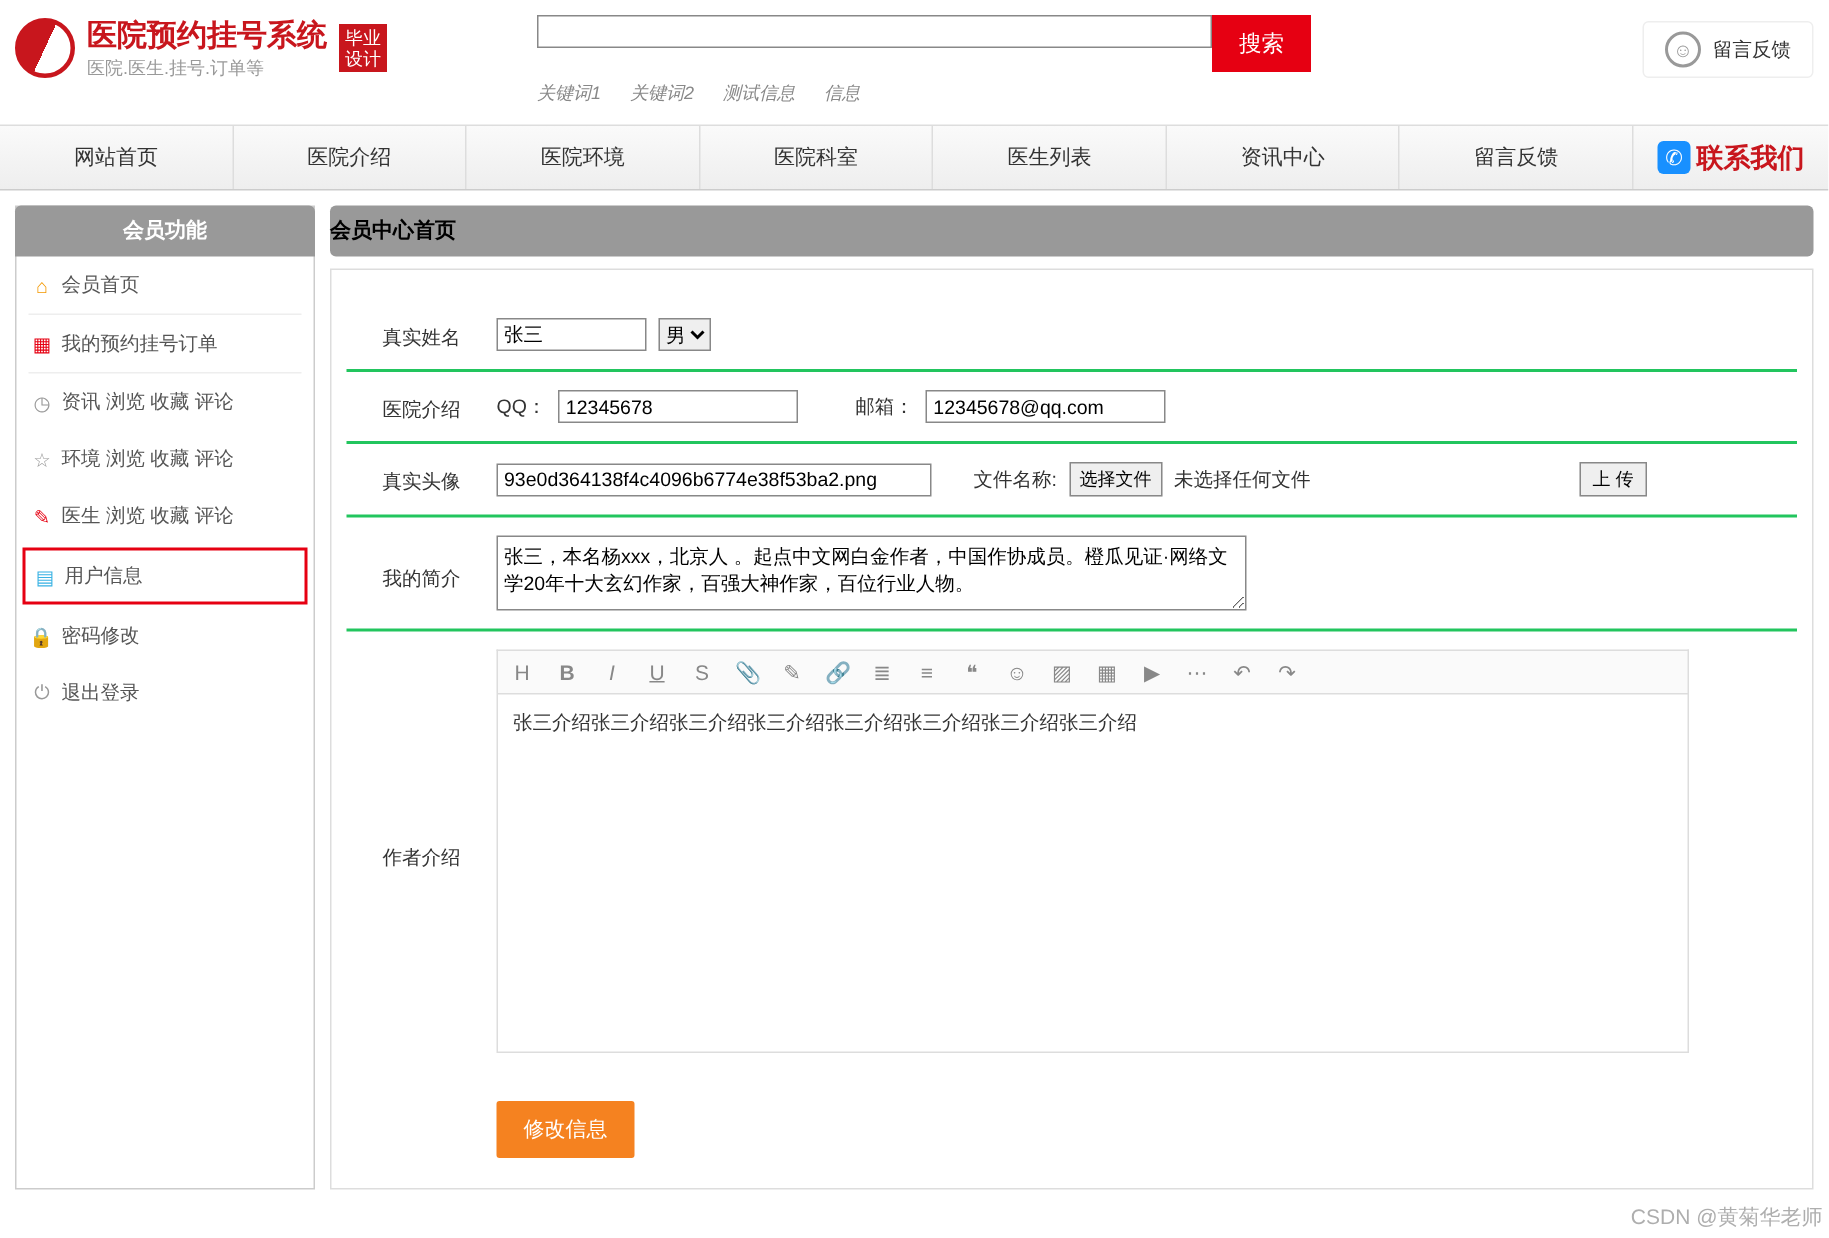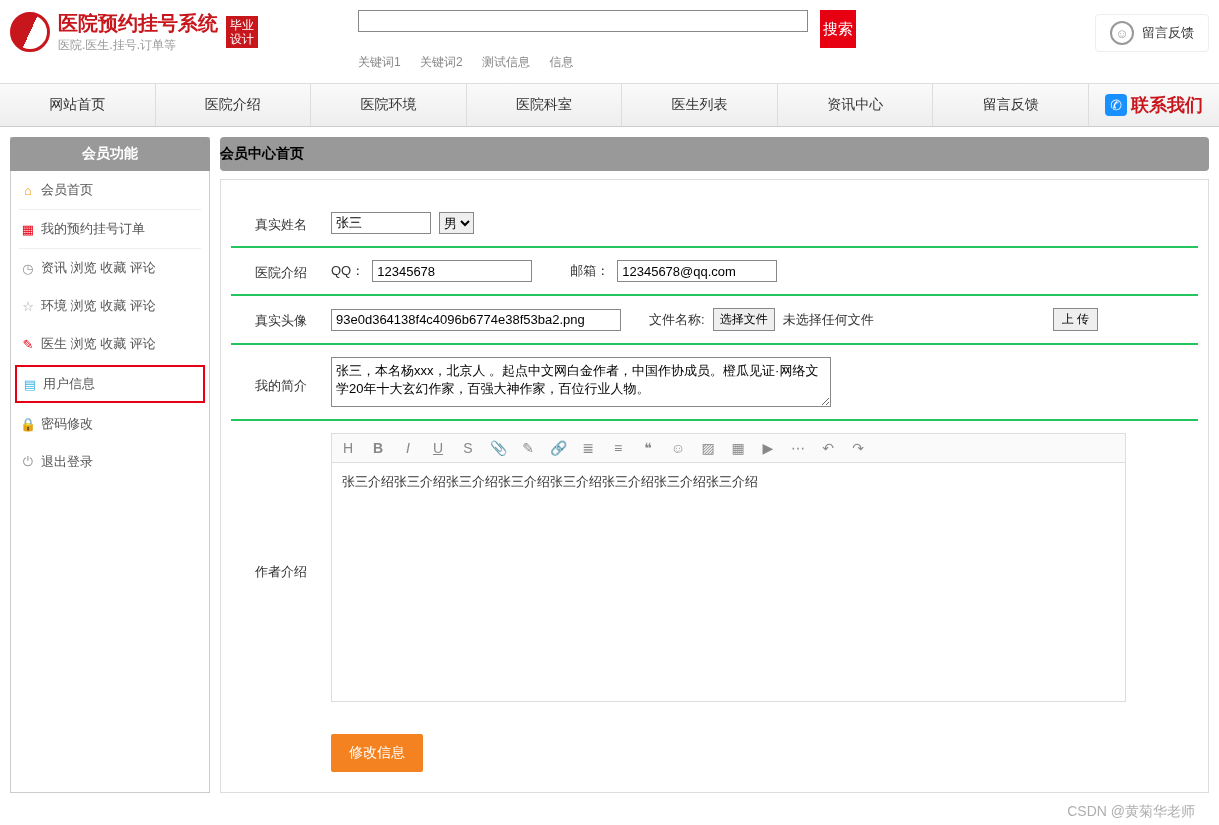--- a/index.html
+++ b/index.html
@@ -10,23 +10,23 @@
     .logo-circle { width: 40px; height: 40px; border: 3px solid #c8161d; border-radius: 50%; position: relative; }
     .logo-circle::after { content: ""; position: absolute; width: 36px; height: 36px; border-radius: 50%; background: linear-gradient(135deg, #c8161d 50%, transparent 50%); top: -1px; left: -1px; transform: rotate(-20deg); }
     .logo-text { }
     .system-name { color: #c8161d; font-size: 20px; font-weight: bold; }
     .system-sub { color: #999; font-size: 12px; }
     .badge { background: #c8161d; color: #fff; font-size: 12px; padding: 2px 4px; line-height: 1.2; text-align: center; }
     
     .search-area { margin-left: 100px; flex: 1; }
     .search-row { display: flex; }
     .search-input { width: 450px; height: 38px; border: 2px solid #e60012; padding: 4px 8px; font-size: 14px; outline: none; }
-    .search-btn { width: 36px; height: 38px; background: #e60012; color: #fff; border: none; font-size: 15px; cursor: pointer; margin-left: 12px; }
+    .search-btn { width: 66px; height: 38px; background: #e60012; color: #fff; border: none; font-size: 15px; cursor: pointer; }
     .keywords { margin-top: 6px; color: #888; font-size: 12px; }
-    .keywords span { margin-right: 16px; cursor: pointer; }
+    .keywords span { margin-right: 16px; cursor: pointer; font-style: italic; }
     
     .feedback-area { display: flex; align-items: center; gap: 8px; padding: 6px 14px; border: 1px solid #eee; border-radius: 4px; margin-top: 4px; }
     .feedback-icon { width: 24px; height: 24px; border: 2px solid #999; border-radius: 50%; display: flex; align-items: center; justify-content: center; color: #999; }
     
     .navbar { display: flex; background: linear-gradient(#fafafa, #eee); border-top: 1px solid #ddd; border-bottom: 1px solid #ccc; margin-top: 12px; }
     .nav-item { flex: 1; text-align: center; padding: 12px 0; border-right: 1px solid #ddd; cursor: pointer; font-size: 14px; color: #333; }
     .contact-us { display: flex; align-items: center; justify-content: center; gap: 4px; padding: 0 16px; }
     .contact-icon { width: 22px; height: 22px; background: #1890ff; border-radius: 4px; display: flex; align-items: center; justify-content: center; color: #fff; font-size: 14px; }
     .contact-text { color: #c8161d; font-size: 18px; font-weight: bold; }
     
@@ -57,21 +57,21 @@
     textarea { border: 1px solid #888; padding: 4px; font-size: 13px; font-family: inherit; resize: both; }
     .file-btn { border: 1px solid #888; background: #efefef; padding: 2px 6px; font-size: 12px; cursor: pointer; }
     .upload-btn { border: 1px solid #888; background: #efefef; padding: 2px 8px; font-size: 12px; cursor: pointer; text-align: center; }
     
     .editor-toolbar { border: 1px solid #ddd; border-bottom: none; background: #fafafa; padding: 6px 8px; display: flex; gap: 14px; align-items: center; color: #888; }
     .editor-toolbar span { cursor: pointer; font-size: 14px; width: 16px; text-align: center; }
     .editor-area { width: 795px; height: 240px; border: 1px solid #ddd; padding: 10px; font-size: 13px; overflow-y: scroll; }
     
     .submit-btn { background: #f58220; color: #fff; border: none; padding: 10px 18px; font-size: 14px; cursor: pointer; border-radius: 2px; margin-top: 20px; margin-left: 100px; }
     
-    .watermark { position: fixed; bottom: 4px; right: 24px; color: rgba(120,120,120,0.6); font-size: 14px; pointer-events: none; }
+    .watermark { position: fixed; bottom: 4px; right: 4px; color: rgba(120,120,120,0.6); font-size: 14px; pointer-events: none; }
   </style>
 </head>
 <body>
 
 <div class="header">
   <div class="logo-area">
     <div class="logo-circle"></div>
     <div class="logo-text">
       <div class="system-name">医院预约挂号系统</div>
       <div class="system-sub">医院.医生.挂号.订单等</div>

